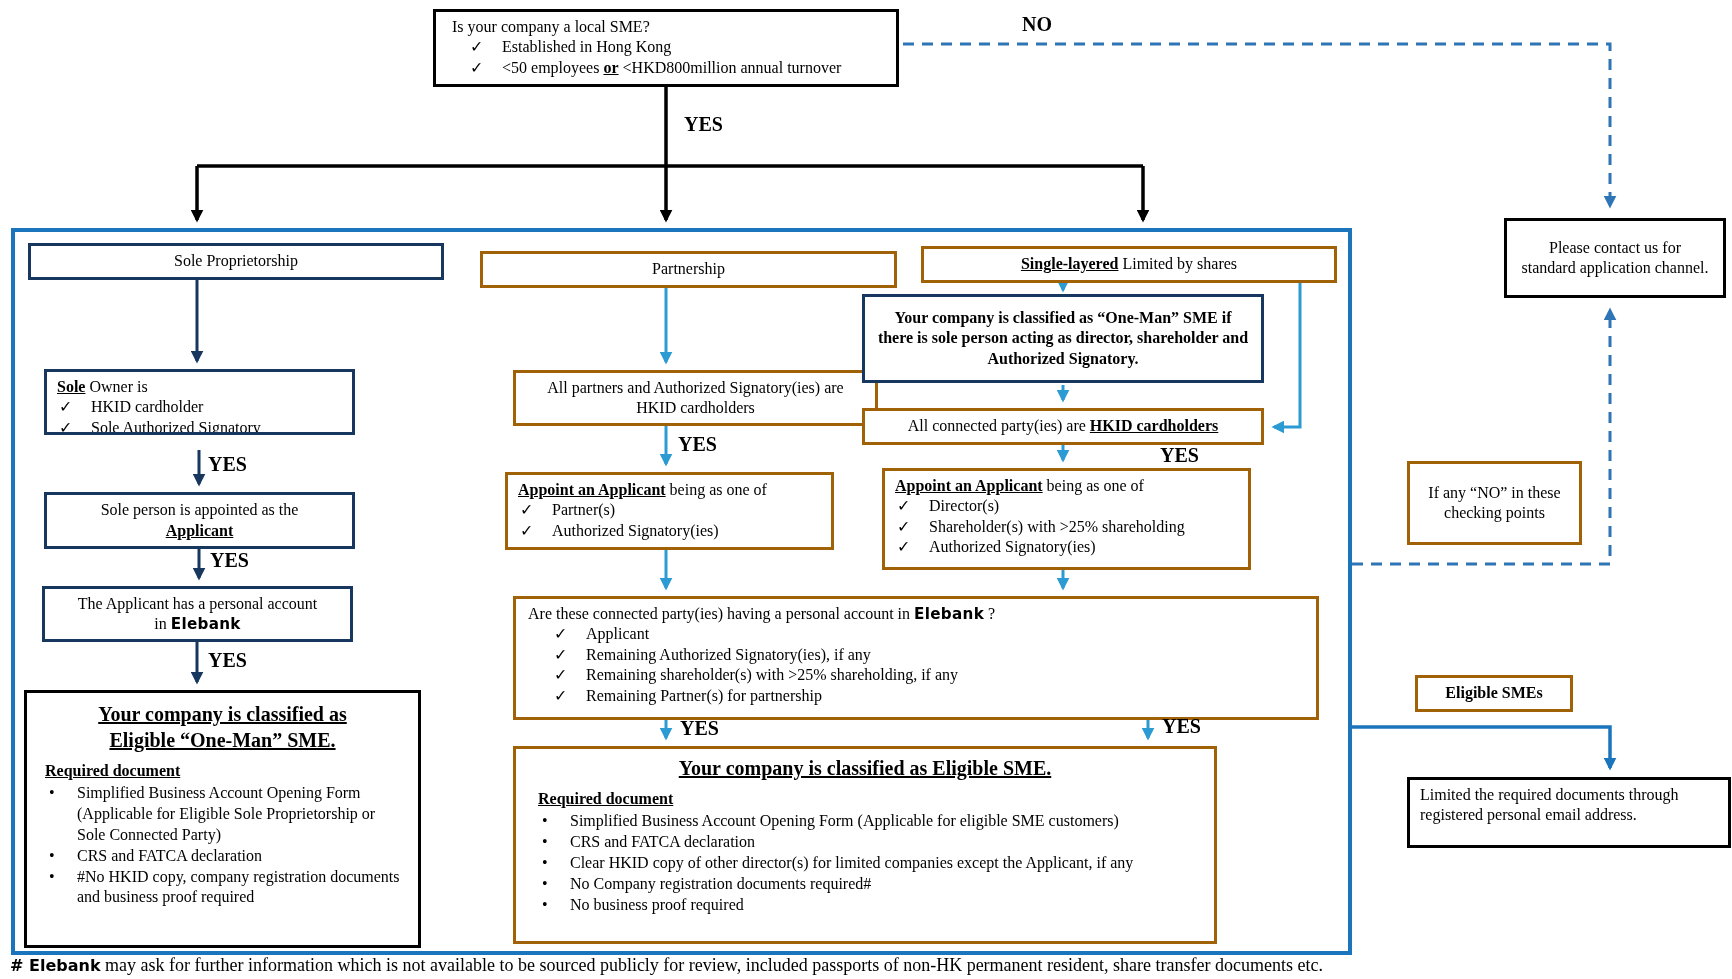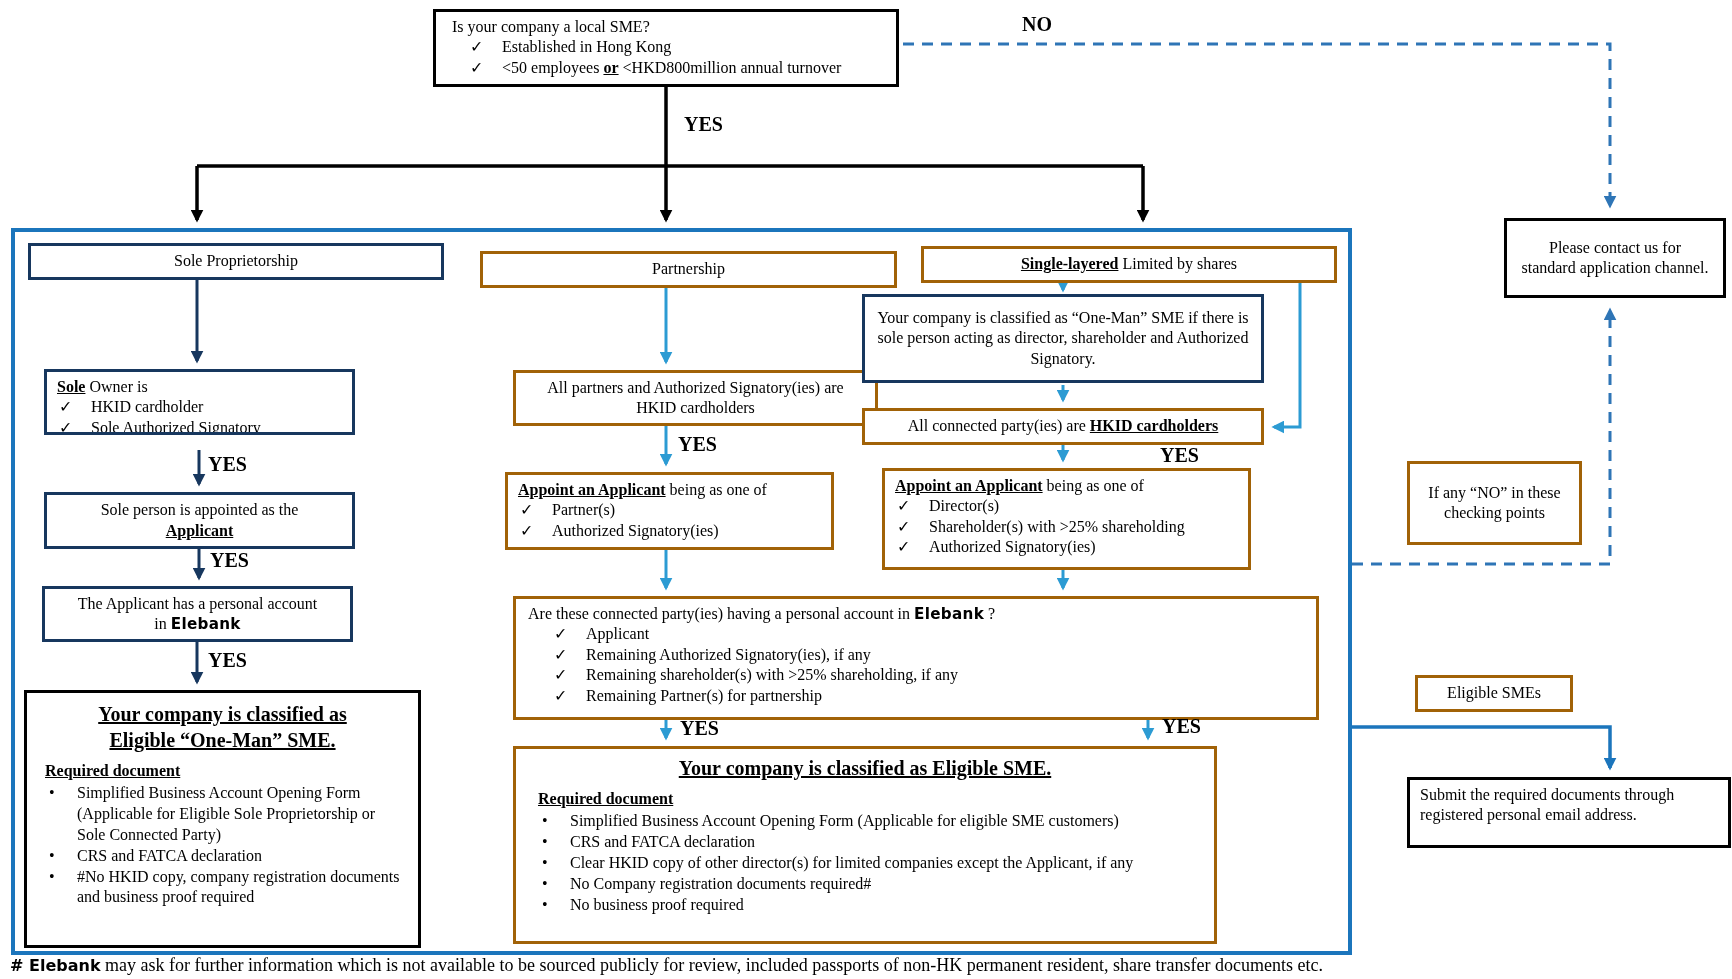--- a/index.html
+++ b/index.html
@@ -5,21 +5,21 @@
   html,body{margin:0;padding:0;background:#fff;}
   .canvas{position:relative;width:1732px;height:979px;background:#fff;overflow:hidden;
           font-family:"Liberation Serif","DejaVu Serif",serif;font-size:16px;color:#000;line-height:1.28;}
   .wires{position:absolute;left:0;top:0;z-index:2;pointer-events:none;}
   .container{position:absolute;z-index:1;box-sizing:border-box;border:4px solid #1B75BC;background:transparent;}
   .bx{position:absolute;z-index:3;box-sizing:border-box;background:#fff;overflow:hidden;}
   .bk{border:3px solid #000;}
   .nv{border:3px solid #17375E;}
   .lb{border:3px solid #a16207;}
   .ctr{display:flex;flex-direction:column;align-items:center;justify-content:center;text-align:center;}
-  .b{font-weight:normal;}
+  .b{font-weight:bold;}
   .bu{font-weight:bold;text-decoration:underline;}
   .brand{font-family:"DejaVu Sans","Liberation Sans",sans-serif;font-weight:600;font-size:0.95em;letter-spacing:.3px;}
   .lbl{position:absolute;z-index:4;font-weight:bold;font-size:20px;}
   .crow{display:flex;align-items:flex-start;}
   .tick{flex:none;width:34px;padding-left:2px;box-sizing:border-box;}
   .t-big{font-size:20px;font-weight:bold;text-decoration:underline;text-align:center;line-height:1.3;}
   .req{font-weight:bold;text-decoration:underline;margin:8px 0 2px 12px;}
   ul.bl{margin:2px 0 0 0;padding:0 8px 0 16px;list-style:none;}
   ul.bl li{display:flex;line-height:1.3;}
   ul.bl li .dot{flex:none;width:28px;}
@@ -248,20 +248,20 @@
 
   <div class="bx lb ctr" style="left:1407px;top:461px;width:175px;height:84px;padding:2px 16px;">
     <span>If any “NO” in these checking points</span>
   </div>
 
   <div class="bx lb ctr b" style="left:1415px;top:675px;width:158px;height:37px;">
     <span>Eligible SMEs</span>
   </div>
 
   <div class="bx bk" style="left:1407px;top:777px;width:324px;height:71px;padding:5px 10px;">
-    <span>Submit the required documents through registered personal email address.</span>
+    <span>Limited the required documents through registered personal email address.</span>
   </div>
 
   <div class="footnote" style="left:10px;top:954px;width:1715px;">
     <span class="fnb"># </span><span class="fnb">Elebank</span><span> may ask for further information which is not available to be sourced publicly for review, included passports of non-HK permanent resident, share transfer documents etc.</span>
   </div>
 
 </div>
 
 </body></html>

